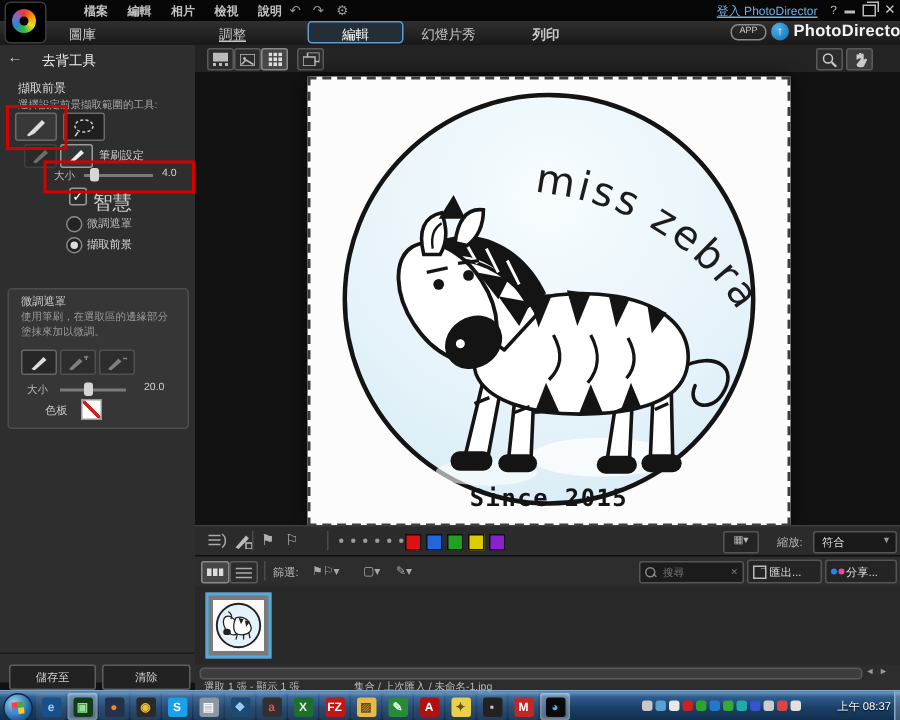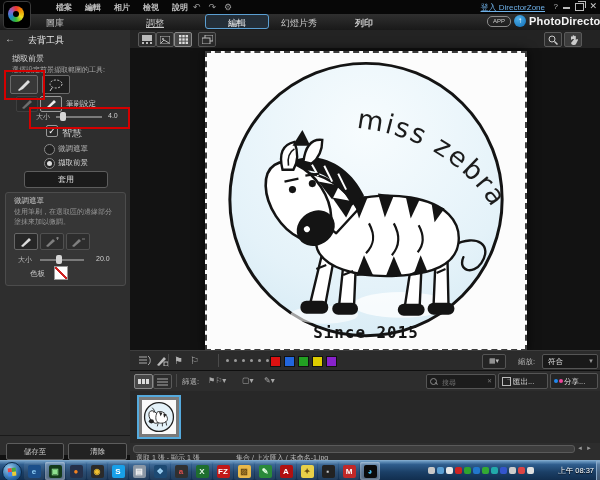--- a/index.html
+++ b/index.html
@@ -51,21 +51,21 @@
   .minibtn{width:20px;height:14px;background:#262626;border:1px solid #555;border-radius:2px;display:flex;align-items:center;justify-content:center;}
   #lp-minus-brush{left:16px;top:66px;opacity:0.45;}
   #lp-plus-brush{left:40px;top:66px;border-color:#9a9a9a;background:#343434;}
   #lp-brush-settings{left:66px;top:69px;font-size:7.5px;color:#cfcfcf;}
   .sizelabel{font-size:7px;color:#b8b8b8;}
   #lp-size-label{left:36px;top:82px;}
   #lp-slider-track{left:56px;top:86px;width:46px;height:2px;background:#7a7a7a;}
   #lp-slider-thumb{left:60px;top:82px;width:6px;height:9px;background:#d6d6d6;border-radius:2px;}
   #lp-size-value{left:108px;top:82px;font-size:7px;color:#d0d0d0;}
   #lp-smart-box{left:46px;top:95px;width:10px;height:10px;background:#2b2b2b;border:1px solid #999;border-radius:2px;color:#fff;font-size:9px;line-height:10px;text-align:center;}
-  #lp-smart-label{left:62px;top:96px;font-size:10px;color:#cfcfcf;}
+  #lp-smart-label{left:62px;top:96px;font-size:13px;color:#cfcfcf;}
   .radio{width:9px;height:9px;border:1px solid #8a8a8a;border-radius:50%;background:#222;}
   .radio .dot{position:absolute;left:2px;top:2px;width:5px;height:5px;border-radius:50%;background:#ddd;}
   #lp-radio1{left:44px;top:114px;}
   #lp-radio1-label{left:58px;top:114px;font-size:7.5px;color:#b8b8b8;}
   #lp-radio2{left:44px;top:128px;}
   #lp-radio2-label{left:58px;top:128px;font-size:7.5px;color:#d8d8d8;}
   #lp-apply{left:24px;top:141px;width:82px;height:15px;background:#1b1b1b;border:1px solid #5d5d5d;border-radius:3px;
             font-size:8px;color:#e0e0e0;text-align:center;line-height:15px;}
   #lp-finetune{left:5px;top:162px;width:119px;height:92px;background:#363636;border:1px solid #4c4c4c;border-radius:3px;}
   #ft-title{left:8px;top:3px;font-size:7.5px;color:#c8c8c8;}
@@ -177,21 +177,21 @@
     <span>編輯</span>
     <span>相片</span>
     <span>檢視</span>
     <span>說明</span>
   </div>
   <div id="histicons" class="abs">
     <span>↶</span>
     <span>↷</span>
     <span>⚙</span>
   </div>
-  <div id="login" class="abs">登入 DirectorZone</div>
+  <div id="login" class="abs">登入 PhotoDirector</div>
   <div id="help-btn" class="abs">?</div>
   <div id="win-min" class="abs"></div>
   <div id="win-restore" class="abs"></div>
   <div id="win-close" class="abs">✕</div>
 </div>
 
 <div id="tabbar" class="abs nosel">
   <div id="tab-library" class="abs tab">圖庫</div>
   <div id="tab-adjust" class="abs tab">調整</div>
   <div id="tab-edit-box" class="abs">
@@ -247,21 +247,20 @@
   <div id="lp-smart-box" class="abs">✓</div>
   <div id="lp-smart-label" class="abs">智慧</div>
 
   <div id="lp-radio1" class="abs radio"></div>
   <div id="lp-radio1-label" class="abs">微調遮罩</div>
   <div id="lp-radio2" class="abs radio">
       <span class="dot"></span>
     </div>
   <div id="lp-radio2-label" class="abs">擷取前景</div>
 
-  <div id="lp-apply" class="abs">套用</div>
 
   <div id="lp-finetune" class="abs">
     <div id="ft-title" class="abs">微調遮罩</div>
     <div id="ft-desc" class="abs">使用筆刷，在選取區的邊緣部分塗抹來加以微調。</div>
     <div id="ft-b1" class="abs">
       <svg class="ic" width="12" height="10" viewBox="0 0 12 10">
           <path d="M1 9 L9 1 L11 3 L3 10 Z" fill="#ddd"></path>
         </svg>
     </div>
     <div id="ft-b2" class="abs">

